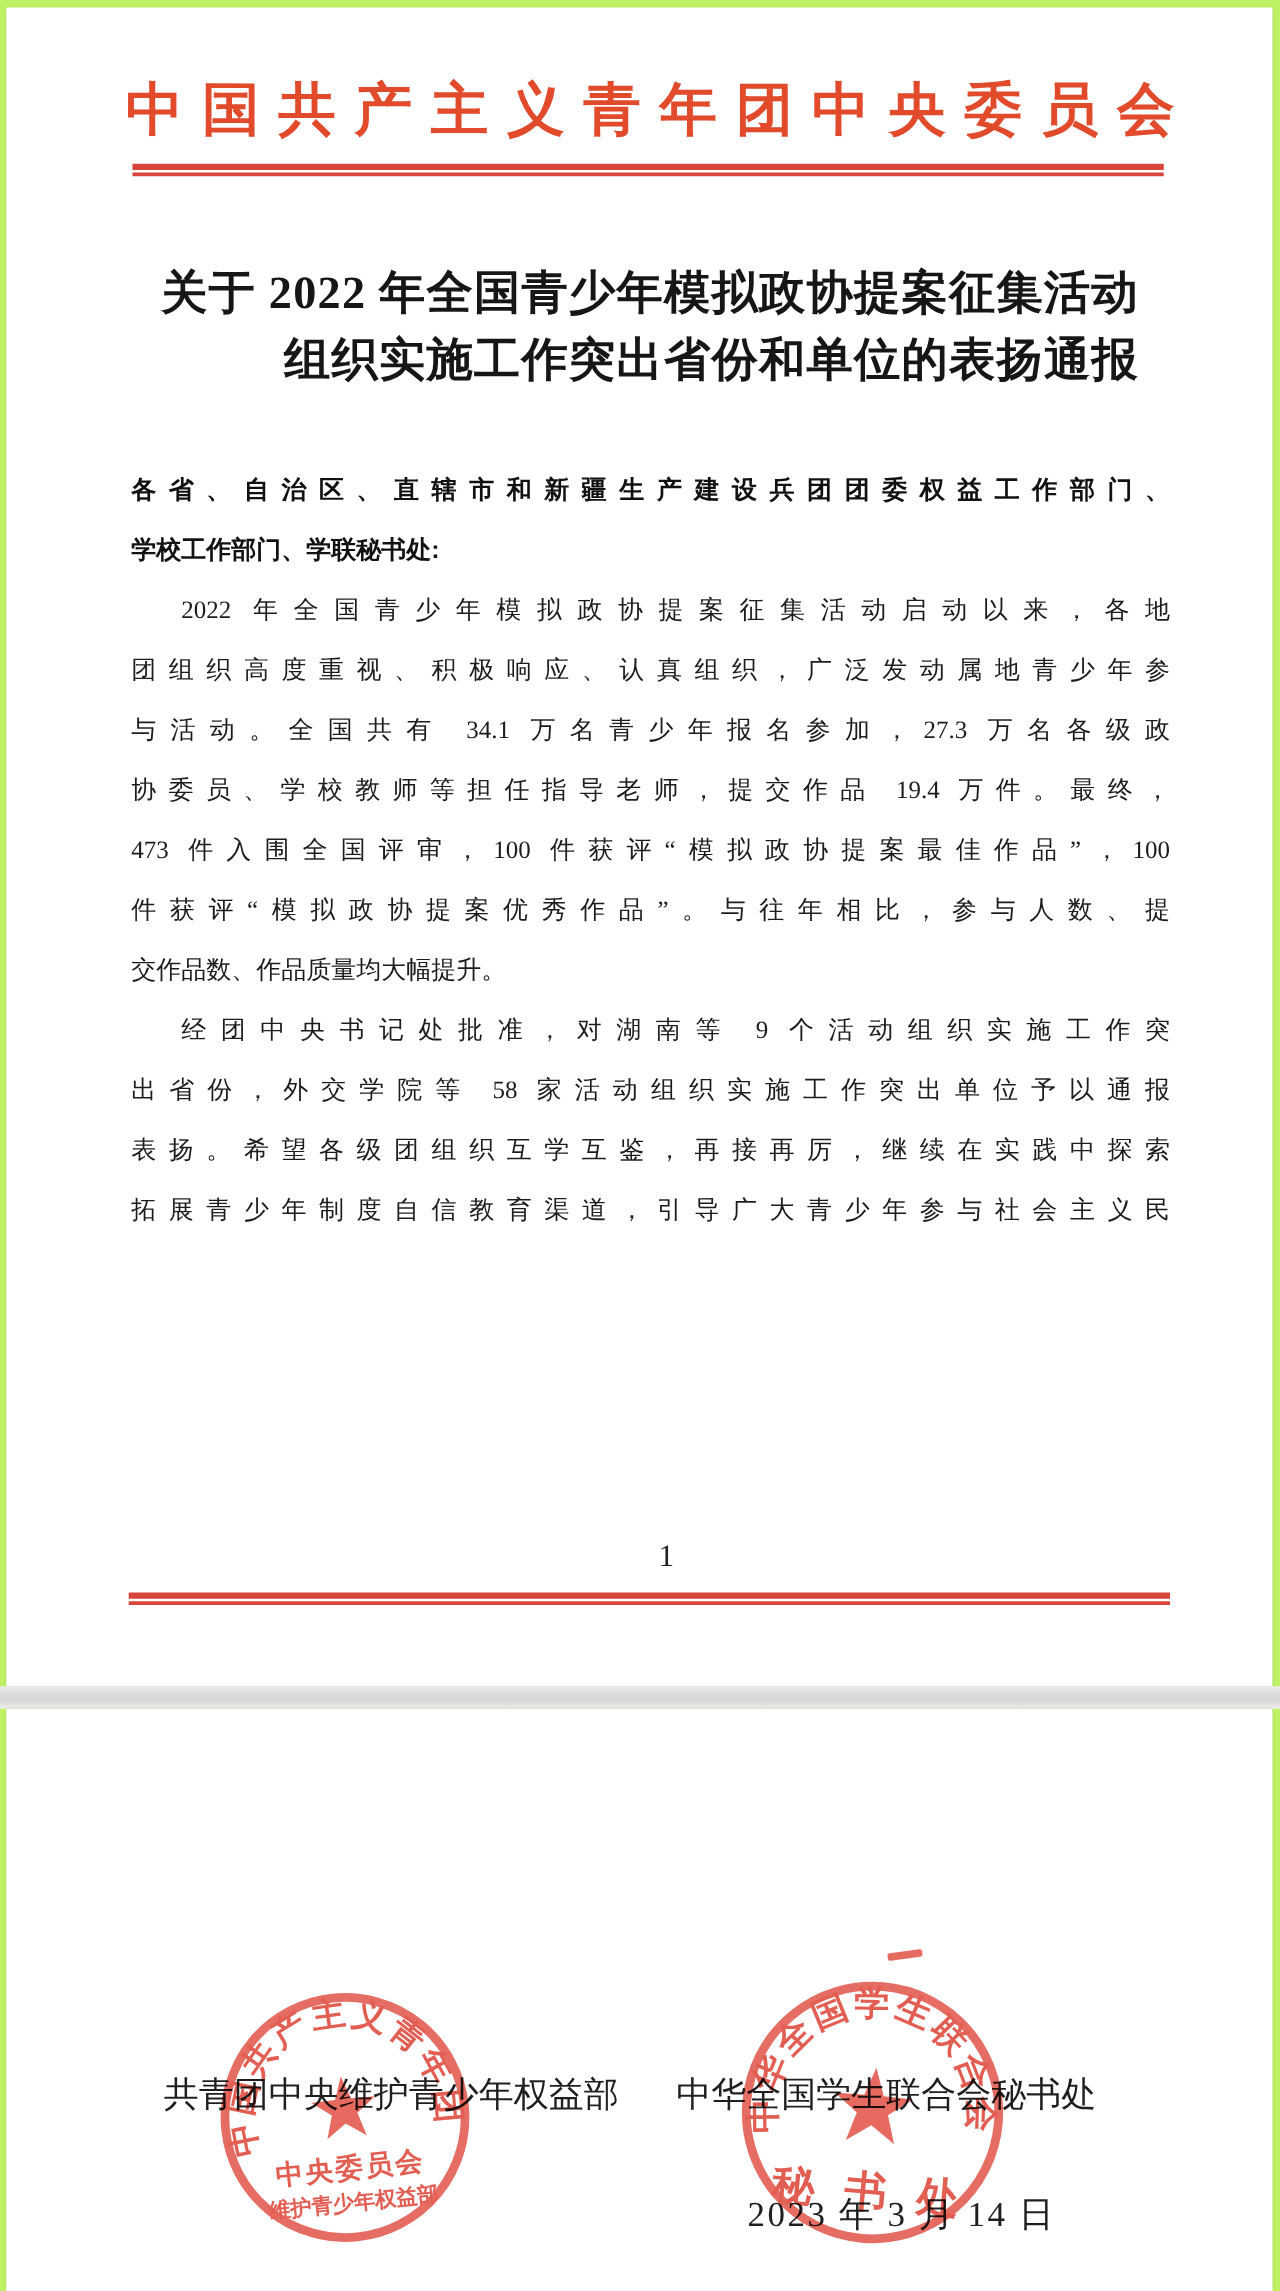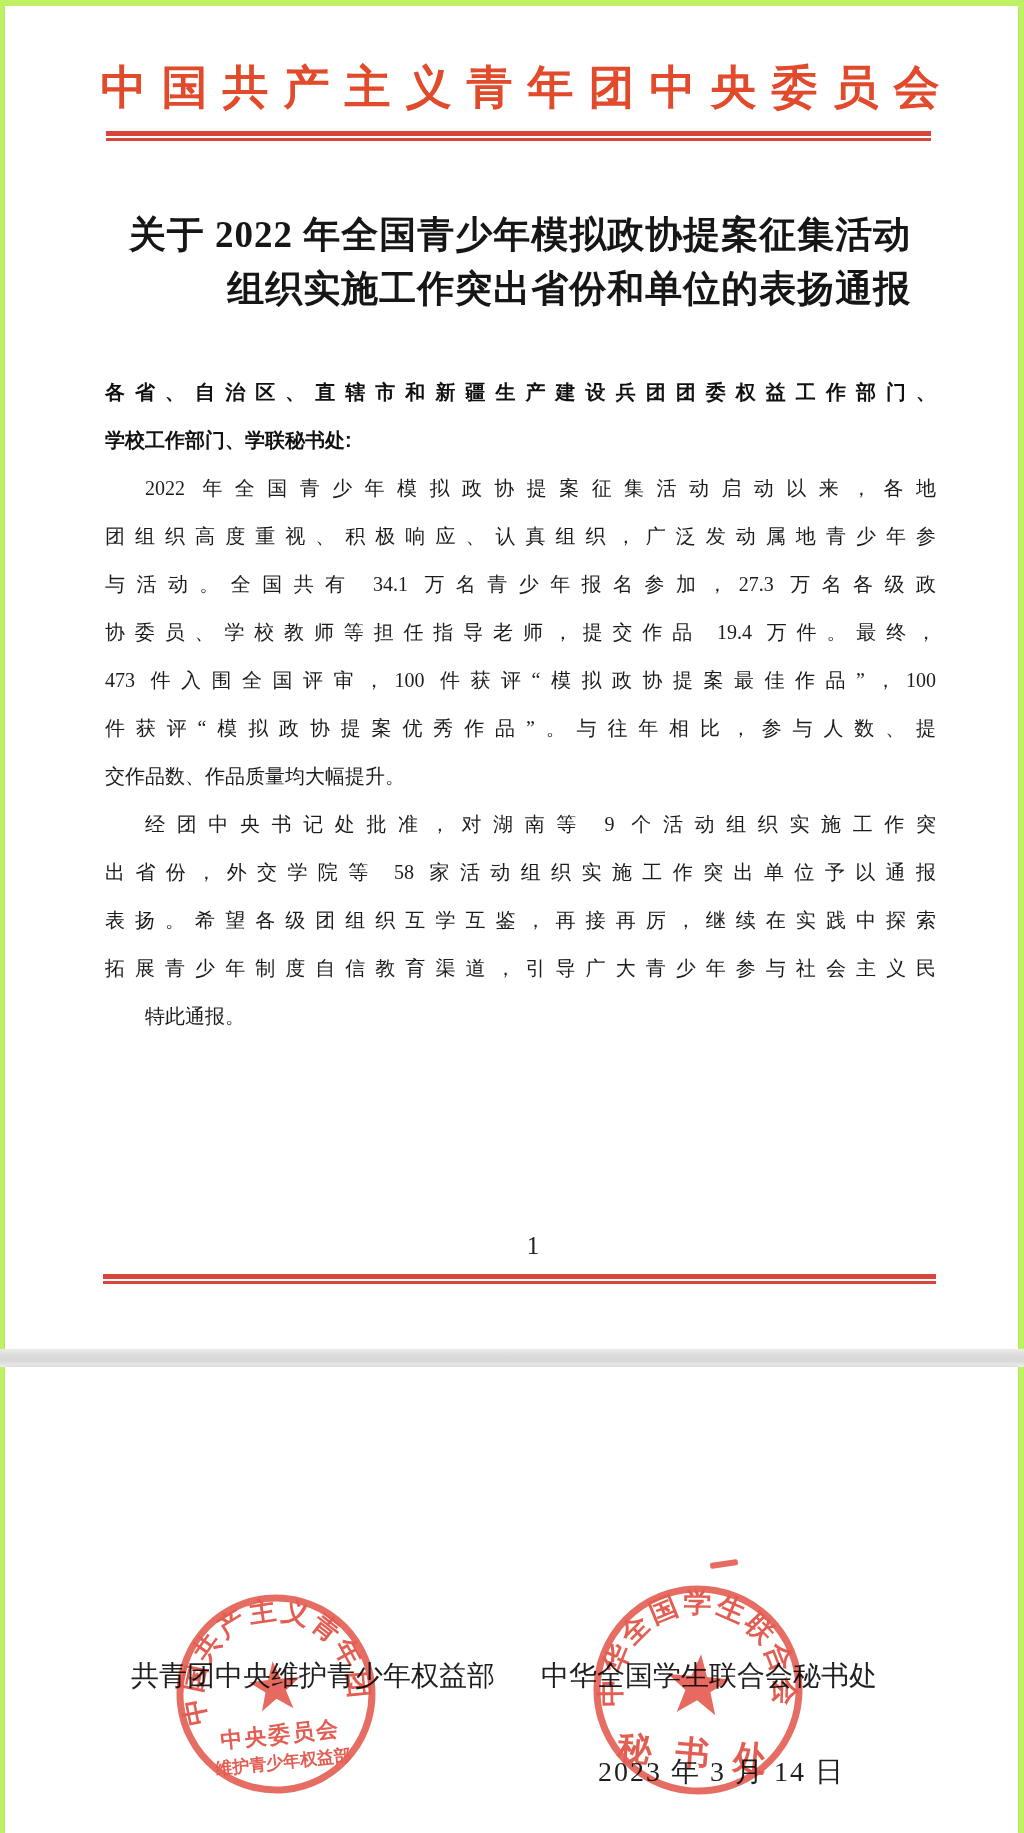--- a/index.html
+++ b/index.html
@@ -77,21 +77,20 @@
     <div class="bl fill">团组织高度重视、积极响应、认真组织，广泛发动属地青少年参</div>
     <div class="bl fill">与活动。全国共有 34.1 万名青少年报名参加，27.3 万名各级政</div>
     <div class="bl fill">协委员、学校教师等担任指导老师，提交作品 19.4 万件。最终，</div>
     <div class="bl fill">473 件入围全国评审，100 件获评“模拟政协提案最佳作品”，100</div>
     <div class="bl fill">件获评“模拟政协提案优秀作品”。与往年相比，参与人数、提</div>
     <div class="bl">交作品数、作品质量均大幅提升。</div>
     <div class="bl indent fill">经团中央书记处批准，对湖南等 9 个活动组织实施工作突</div>
     <div class="bl fill">出省份，外交学院等 58 家活动组织实施工作突出单位予以通报</div>
     <div class="bl fill">表扬。希望各级团组织互学互鉴，再接再厉，继续在实践中探索</div>
     <div class="bl fill">拓展青少年制度自信教育渠道，引导广大青少年参与社会主义民</div>
-    <div class="bl indent">特此通报。</div>
   </div>
 
   <div class="page-num">1</div>
 
   <div class="red-rule rule-bottom"></div>
 
   <div class="page-gap"></div>
 
   <div class="page page2"></div>
 

